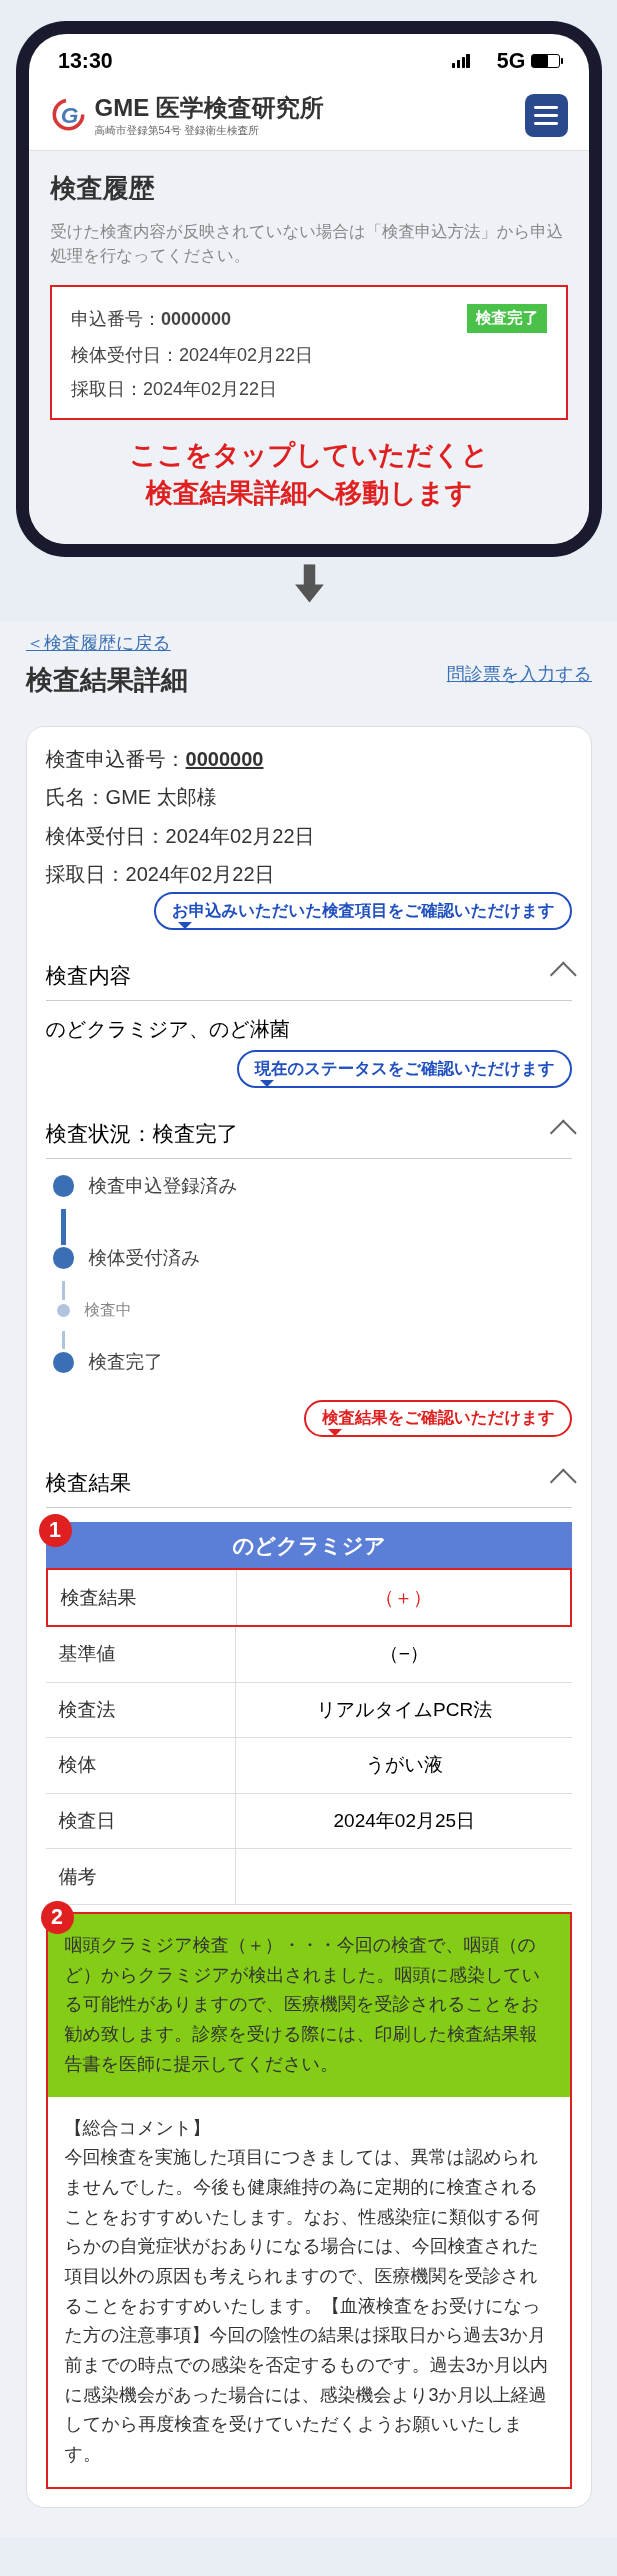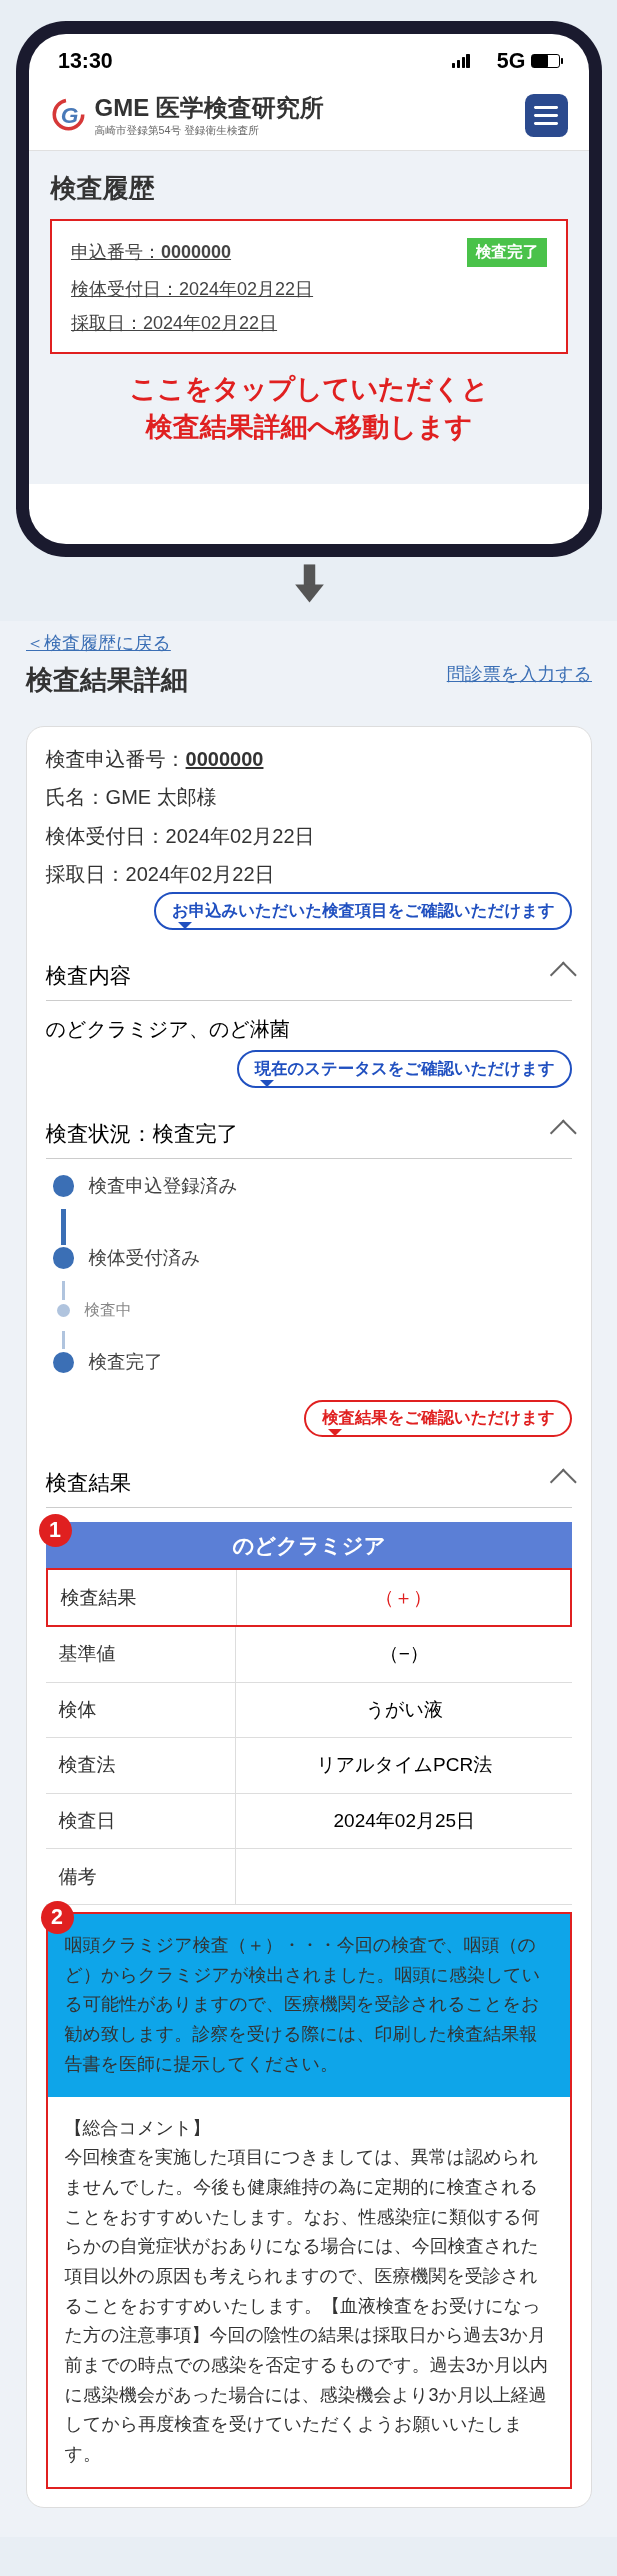--- a/index.html
+++ b/index.html
@@ -28,21 +28,21 @@
     .logo-sub { font-size: 10.7px; color: #666; }
     .hamburger { width: 43px; height: 43px; background: #2b4a8e; border-radius: 8.6px; display: flex; flex-direction: column; justify-content: center; align-items: center; gap: 5px; cursor: pointer; }
     .hamburger span { display: block; width: 24px; height: 2.9px; background: #fff; border-radius: 1.4px; }
     
     .page-content { background: #eef2f7; padding: 20px 21.4px; }
     .page-title { font-size: 26px; color: #333; margin-bottom: 13px; }
     .page-note { font-size: 16.4px; color: #888; line-height: 1.5; margin-bottom: 17px; }
     
     .card-red { border: 2.9px solid #e02020; background: #fff; padding: 17px 18.6px; }
     .card-row { display: flex; justify-content: space-between; align-items: center; margin-bottom: 10px; }
-    .card-label { font-size: 18px; color: #444; text-decoration: underline; }
+    .card-label { font-size: 18px; color: #444; }
     .card-val { font-weight: 700; }
     .badge-green { background: #4ac24a; color: #fff; font-size: 15.7px; padding: 4.3px 8.6px; font-weight: 700; }
     
     .instruction-red { color: #e02020; font-size: 27px; font-weight: 700; text-align: center; padding: 17px 14.3px; line-height: 1.4; }
     
     .arrow-down { text-align: center; margin: 5.7px 0 13px; }
     .arrow-down svg { width: 43px; height: 43px; }
     
     
     .below { padding: 10px 26px 29px; background: #eef2f7; }
@@ -84,21 +84,21 @@
     .result-table { border: 2.1px solid #e02020; }
     .result-row { display: flex; border-bottom: 0.7px solid #ddd; }
     .result-row:last-child { border-bottom: none; }
     .cell-label { width: 36%; padding: 14.3px 13px; font-size: 19px; color: #333; }
     .cell-value { flex: 1; padding: 14.3px 13px; font-size: 19px; text-align: center; border-left: 0.7px solid #ddd; }
     .cell-value.red { color: #e02020; }
     
     .result-rows-plain .result-row { border-bottom: 0.7px solid #ddd; }
     
     .comment-box { border: 2.1px solid #e02020; margin-top: 7.1px; position: relative; }
-    .comment-top { background: #0ea5e9; padding: 17px; font-size: 18px; color: #333; line-height: 1.65; }
+    .comment-top { background: #84cc16; padding: 17px; font-size: 18px; color: #333; line-height: 1.65; }
     .comment-bottom { background: #fff; padding: 17px; font-size: 18px; color: #333; line-height: 1.65; }
     
   </style>
 </head>
 <body>
 
 <div class="phone-frame">
   <div class="phone-screen">
     <div class="status-bar">
       <span>13:30</span>
@@ -131,20 +131,21 @@
       </div>
       <div class="hamburger">
         <span></span>
           <span></span>
           <span></span>
       </div>
     </div>
 
     <div class="page-content">
       <h2 class="page-title">検査履歴</h2>
+      <p class="page-note">受けた検査内容が反映されていない場合は「検査申込方法」から申込処理を行なってください。</p>
 
       <div class="card-red">
         <div class="card-row">
           <span class="card-label">
             <span>申込番号：</span><span class="card-val">0000000</span>
           </span>
           <span class="badge-green">検査完了</span>
         </div>
         <div class="card-label" style="margin-bottom:10px;">
           <span>検体受付日：</span><span>2024年02月22日</span>
@@ -243,26 +244,26 @@
           <div class="cell-label">検査結果</div>
           <div class="cell-value red">（＋）</div>
         </div>
       </div>
       <div class="result-rows-plain">
         <div class="result-row">
             <div class="cell-label">基準値</div>
             <div class="cell-value">（−）</div>
           </div>
         <div class="result-row">
+            <div class="cell-label">検査法</div>
+            <div class="cell-value">リアルタイムPCR法</div>
+          </div>
+        <div class="result-row">
             <div class="cell-label">検体</div>
             <div class="cell-value">うがい液</div>
-          </div>
-        <div class="result-row">
-            <div class="cell-label">検査法</div>
-            <div class="cell-value">リアルタイムPCR法</div>
           </div>
         <div class="result-row">
             <div class="cell-label">検査日</div>
             <div class="cell-value">2024年02月25日</div>
           </div>
         <div class="result-row">
             <div class="cell-label">備考</div>
             <div class="cell-value"></div>
           </div>
       </div>

